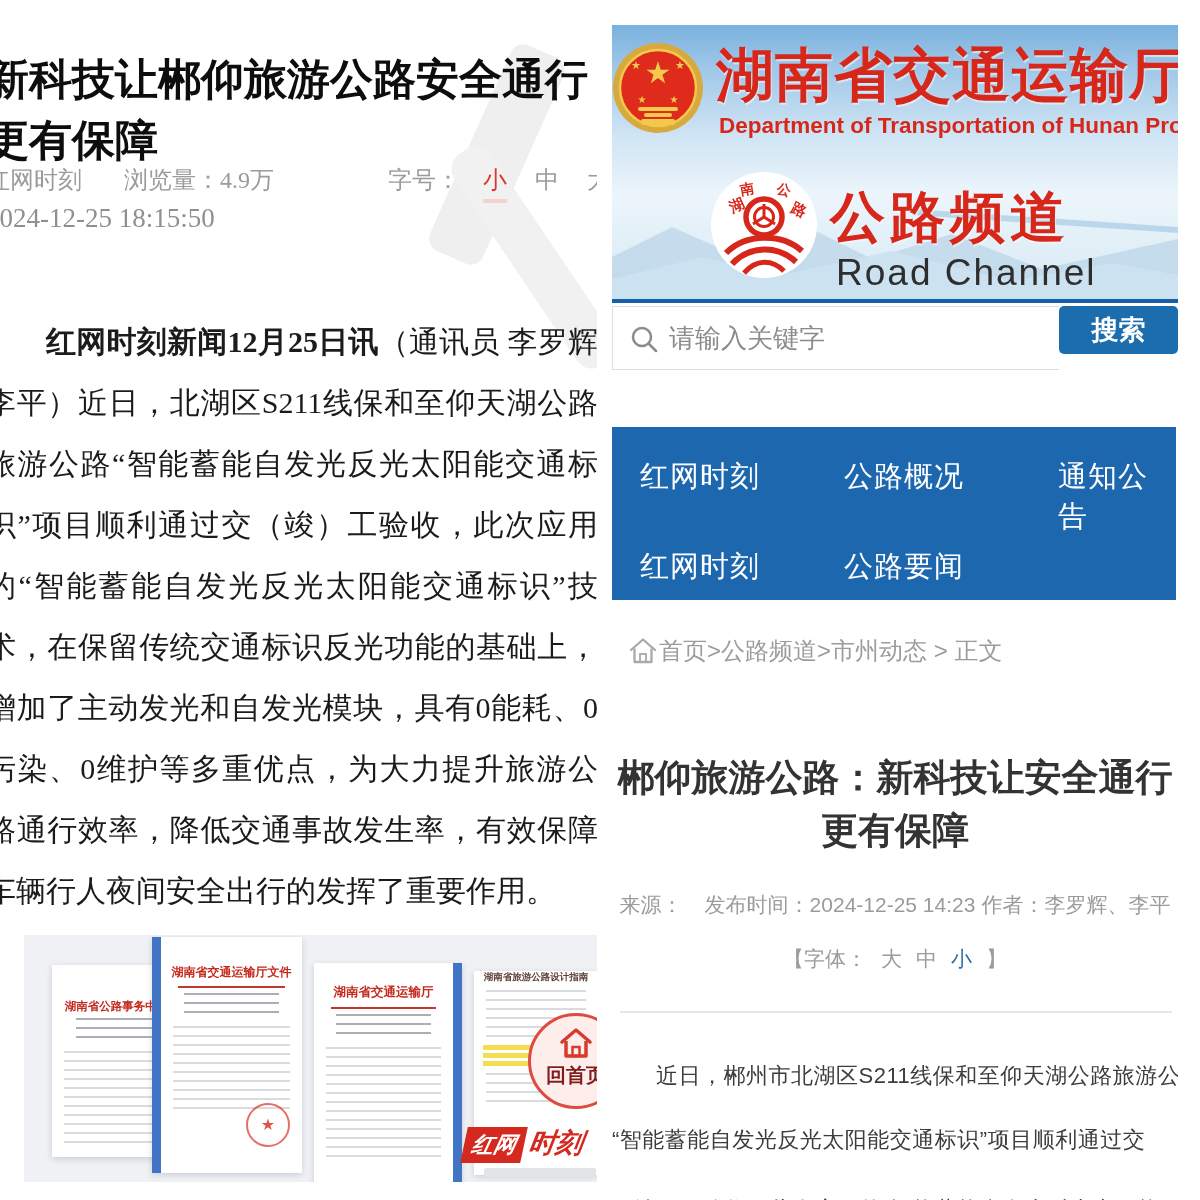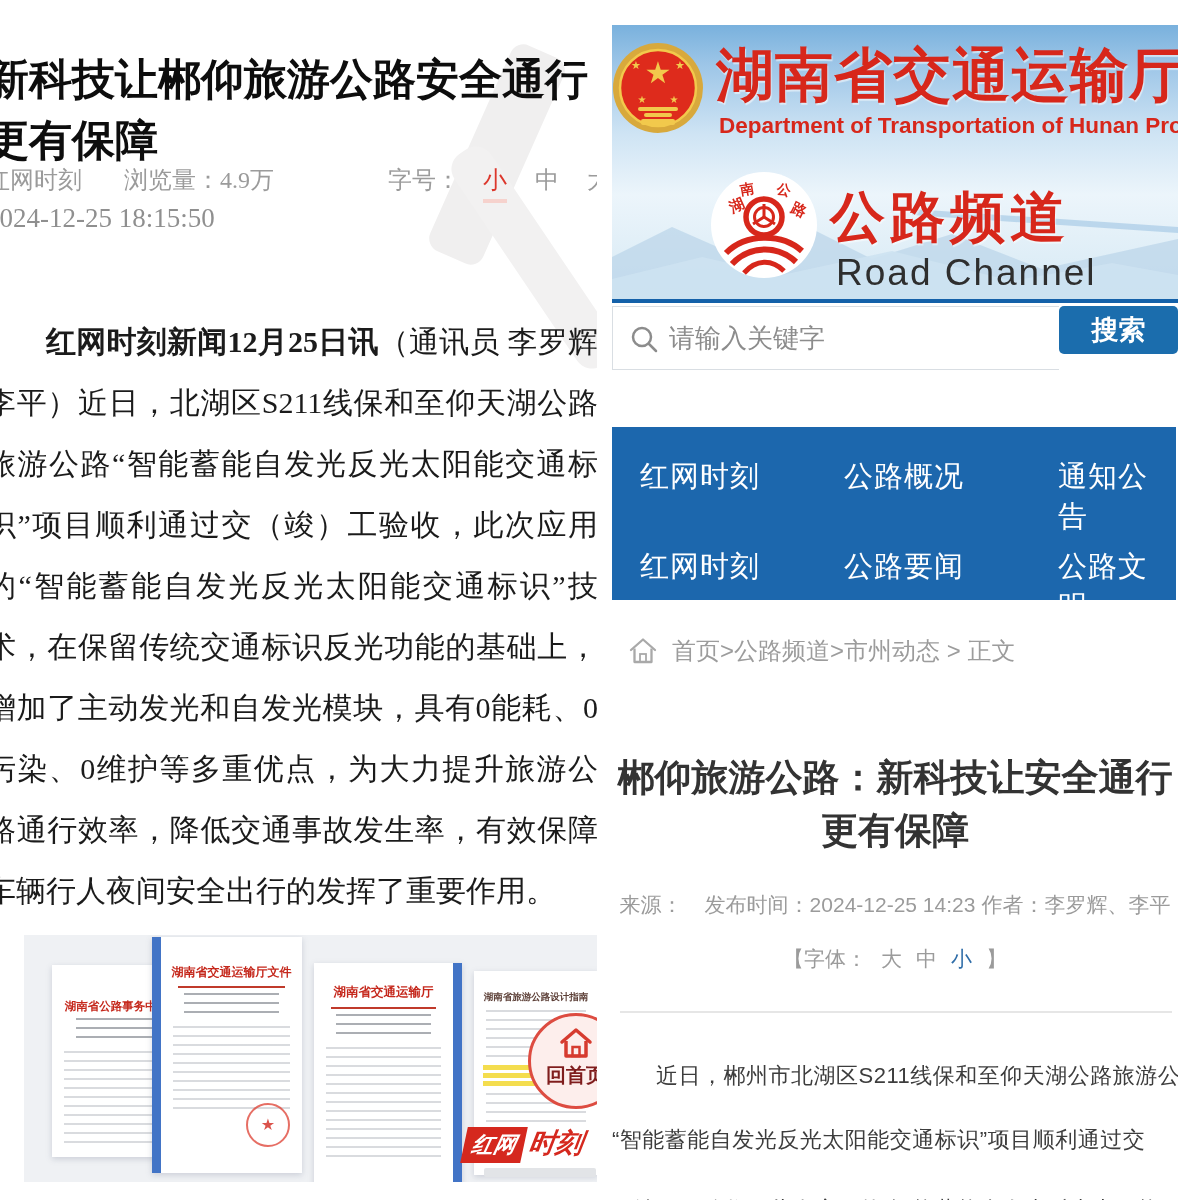--- a/index.html
+++ b/index.html
@@ -29,21 +29,21 @@
   .doc-title{color:#c5281c;font-weight:bold;text-align:center;line-height:1.25;}
   .doc-lines{margin:7px 12px 0;background:repeating-linear-gradient(180deg,#c0c3c9 0 2px,transparent 2px 9px);opacity:.6;}
   .doc-sub{width:68%;margin:5px auto 0;height:26px;background:repeating-linear-gradient(180deg,#8f939a 0 2px,transparent 2px 9px);opacity:.75;}
   .doc1{left:28px;top:30px;width:152px;height:192px;padding-top:34px;}
   .doc1 .doc-title{font-size:11.5px;}
   .doc2{left:128px;top:2px;width:150px;height:236px;border-left:9px solid #4274c6;padding-top:28px;}
   .doc2 .doc-title{font-size:12px;}
   .doc-redline{width:76%;margin:6px auto 0;border-top:2px solid #c03a2b;}
   .doc3{left:290px;top:28px;width:148px;height:234px;border-right:9px solid #4274c6;padding-top:22px;}
   .doc3 .doc-title{font-size:12.5px;}
-  .doc4{left:450px;top:36px;width:124px;height:204px;padding-top:20px;}
+  .doc4{left:450px;top:36px;width:124px;height:204px;}
   .doc4 .doc-title{font-size:9.5px;color:#5d4038;}
   .hl{height:5px;background:#f4dd4e;margin:3px 9px 0;}
   .stamp{position:absolute;right:12px;bottom:26px;width:40px;height:40px;border:2px solid rgba(222,62,48,.75);
          border-radius:50%;color:rgba(210,40,30,.8);font-size:16px;line-height:40px;text-align:center;}
   .home-btn{position:absolute;left:504px;top:78px;width:96px;height:96px;border-radius:50%;background:#fdeeec;
             border:3px solid #dd4c41;color:#7f1d1d;text-align:center;box-sizing:border-box;cursor:pointer;}
   .home-btn svg{margin-top:10px;}
   .home-btn .hb-label{font-size:20px;font-weight:bold;margin-top:-2px;}
   .rednet-logo{position:absolute;left:440px;top:190px;height:44px;white-space:nowrap;}
   .rn-box{display:inline-block;transform:skewX(-12deg);background:#d5281e;color:#fff;font-weight:bold;
@@ -71,21 +71,21 @@
   .search-box svg{position:absolute;left:16px;top:17px;}
   .search-box input{position:absolute;left:54px;top:4px;width:370px;height:52px;border:none;outline:none;
                     font-size:26px;color:#333;font-family:"Liberation Sans","DejaVu Sans",sans-serif;background:transparent;}
   .search-box input::placeholder{color:#8c8c8c;}
   .search-btn{position:absolute;left:447px;top:281px;width:119px;height:48px;background:#1b6dad;color:#fff;
               font-size:27px;font-weight:bold;border:none;border-radius:5px;cursor:pointer;}
   .nav{position:absolute;left:0;top:402px;width:564px;height:173px;background:#1c67ad;}
   .nav-item{position:absolute;color:#fff;font-size:29px;letter-spacing:1px;cursor:pointer;}
   .ni-0{left:28px;top:30px;}  .ni-1{left:232px;top:30px;}  .ni-2{left:446px;top:30px;}
   .ni-3{left:28px;top:120px;} .ni-4{left:232px;top:120px;} .ni-5{left:446px;top:120px;}
-  .breadcrumb{position:absolute;left:16px;top:610px;display:flex;align-items:center;gap:14px;color:#9c9c9c;font-size:24px;}
+  .breadcrumb{position:absolute;left:16px;top:610px;display:flex;align-items:center;gap:1px;color:#9c9c9c;font-size:24px;}
   .article-title{position:absolute;left:0;top:698px;width:566px;text-align:center;font-size:37px;font-weight:bold;
                  color:#333;line-height:53px;margin-top:28px;}
   .article-meta{position:absolute;left:0;top:866px;width:566px;text-align:center;font-size:21px;color:#9b9b9b;white-space:nowrap;}
   .article-meta .m1{margin-right:22px;}
   .article-meta .m2{margin-right:6px;}
   .font-row{position:absolute;left:0;top:920px;width:566px;text-align:center;font-size:21px;color:#9b9b9b;}
   .font-row span{margin:0 7px;}
   .font-row .opt{cursor:pointer;}
   .font-row .opt-s{color:#2f6da8;}
   .divider{position:absolute;left:8px;top:986px;width:552px;border-top:2px solid #e6e6e6;}
@@ -216,21 +216,20 @@
       <input type="text" placeholder="请输入关键字" style="">
     </div>
     <button class="search-btn">搜索</button>
 
     <nav class="nav">
       <span class="nav-item ni-0">红网时刻</span>
       <span class="nav-item ni-1">公路概况</span>
       <span class="nav-item ni-2">通知公告</span>
       <span class="nav-item ni-3">红网时刻</span>
       <span class="nav-item ni-4">公路要闻</span>
-      <span class="nav-item ni-5">公路文明</span>
     </nav>
 
     <div class="breadcrumb">
       <svg width="30" height="30" viewBox="0 0 30 30">
         <path d="M3 14 L15 3.5 L27 14" fill="none" stroke="#a9a9a9" stroke-width="2.3" stroke-linecap="round" stroke-linejoin="round"></path>
         <path d="M6.5 12.5 V26 H23.5 V12.5" fill="none" stroke="#a9a9a9" stroke-width="2.3" stroke-linejoin="round"></path>
         <rect x="12" y="18" width="6" height="8" fill="none" stroke="#a9a9a9" stroke-width="1.8"></rect>
       </svg>
       <span>首页&gt;公路频道&gt;市州动态 &gt; 正文</span>
     </div>

